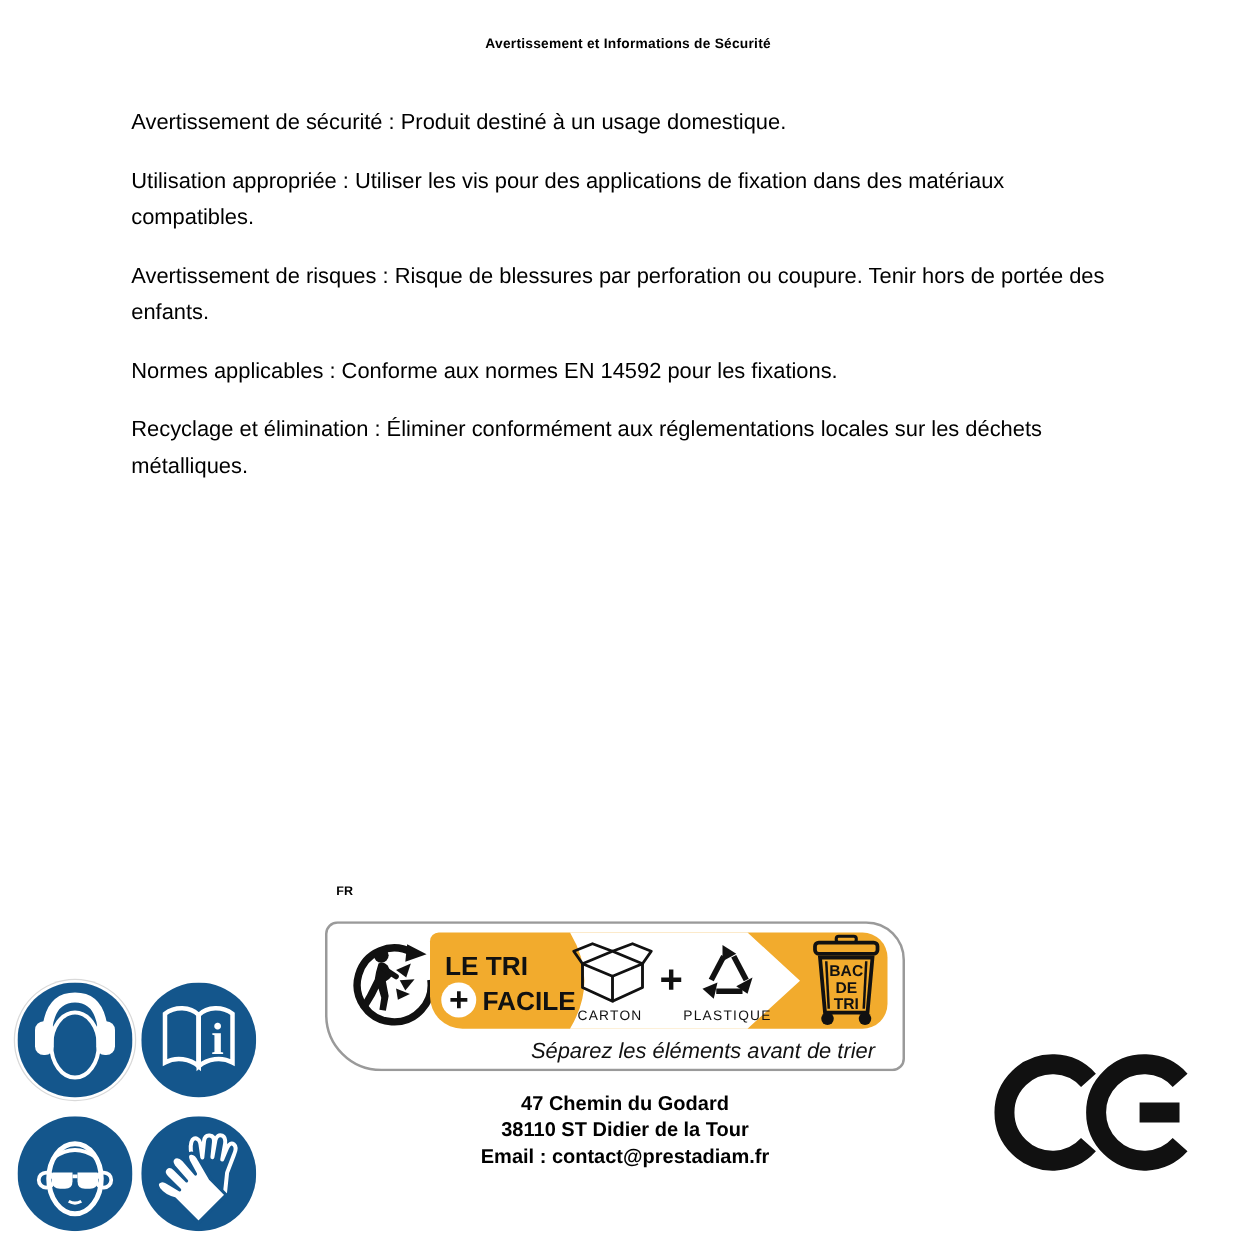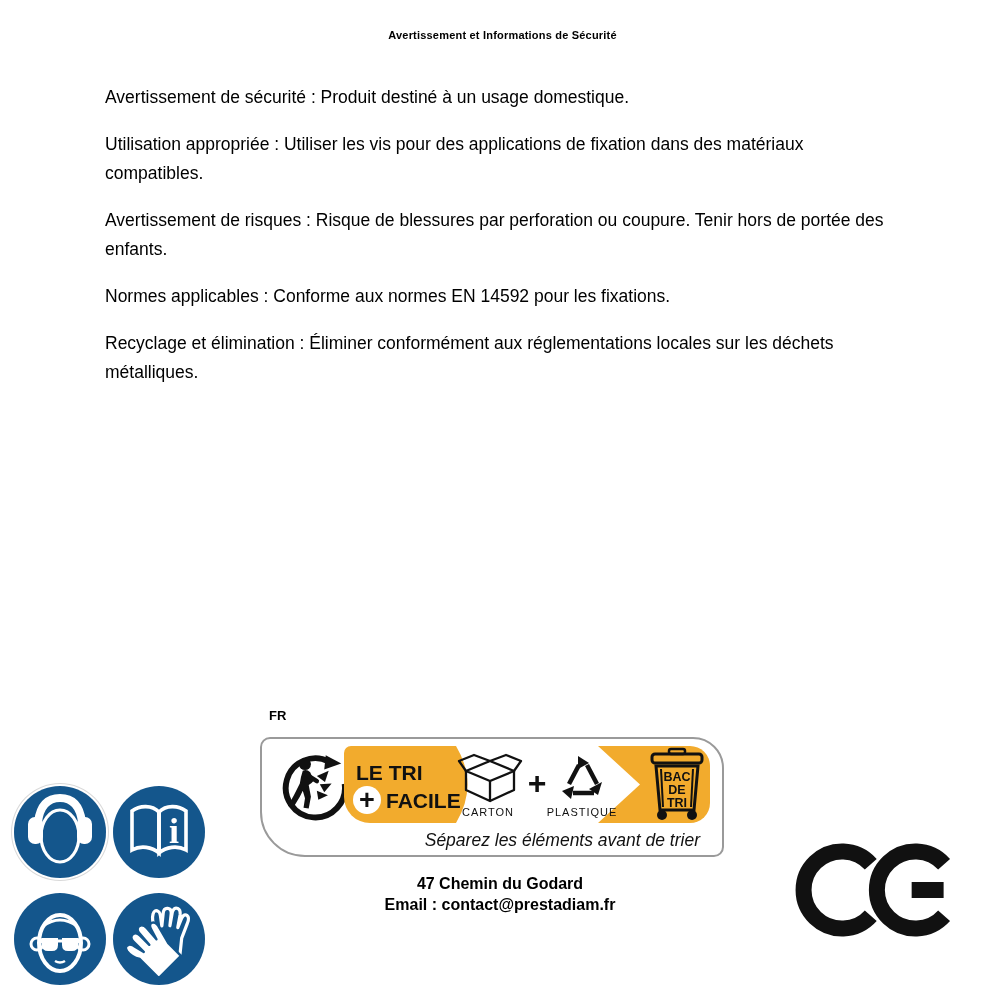--- a/index.html
+++ b/index.html
@@ -7,21 +7,21 @@
           font-family:"Liberation Sans","DejaVu Sans",sans-serif;color:#000;}
   svg{font-family:inherit;display:block;}
   .page-title{position:absolute;top:29px;left:0;width:100%;text-align:center;
               font-size:11px;font-weight:bold;letter-spacing:.2px;}
   .content{position:absolute;left:73px;top:83px;width:905px;margin-left:32px;}
   .para{margin:0 0 18px 0;font-size:17.5px;line-height:29px;white-space:pre-line;}
   .icon-grid{position:absolute;left:14px;top:786px;width:192px;display:grid;
              grid-template-columns:92px 92px;grid-gap:15px 7px;}
   .mand-icon{width:92px;height:92px;border-radius:50%;}
   .mand-icon.ring{box-shadow:0 0 0 2px #fff,0 0 0 3px #d9d9d9;}
-  .fr-label{position:absolute;left:269px;top:708px;font-size:13px;font-weight:bold;}
+  .fr-label{position:absolute;left:269px;top:708px;font-size:10px;font-weight:bold;}
   .banner{position:absolute;left:260px;top:737px;text-align:center;}
   .resp{position:absolute;left:250px;top:873px;width:500px;text-align:center;
         font-size:16px;font-weight:bold;line-height:21px;}
   .resp div{white-space:nowrap;}
   .ce{position:absolute;left:795px;top:843px;}
 </style>
 </head>
 <body>
 
 <div class="screen">
@@ -154,20 +154,21 @@
           <text x="29" y="58">TRI</text>
         </g>
       </g>
 
       <text x="440" y="109" text-anchor="end" font-size="17.5" font-style="italic" style="fill:var(--ink)">Séparez les éléments avant de trier</text>
     </svg>
   </div>
 
   <div class="resp">
     <div>47 Chemin du Godard</div>
+    <div>38110 ST Didier de la Tour</div>
     <div>Email : contact@prestadiam.fr</div>
   </div>
 
   <div class="ce">
     <svg width="160" height="94" viewBox="0 0 170 100" fill="none" style="stroke:var(--ink)" stroke-width="17">
       <path d="M 80.5 77.4 A 41 41 0 1 1 80.5 22.6"></path>
       <path d="M 158.5 77.4 A 41 41 0 1 1 158.5 22.6"></path>
       <path d="M 124 50 L 158 50"></path>
     </svg>
   </div>

